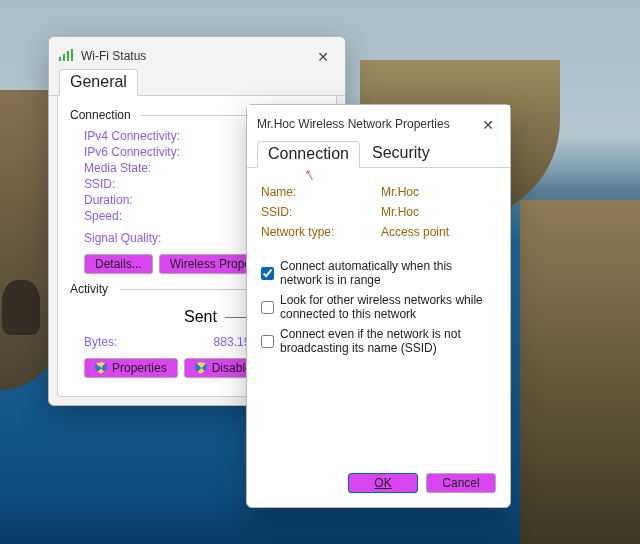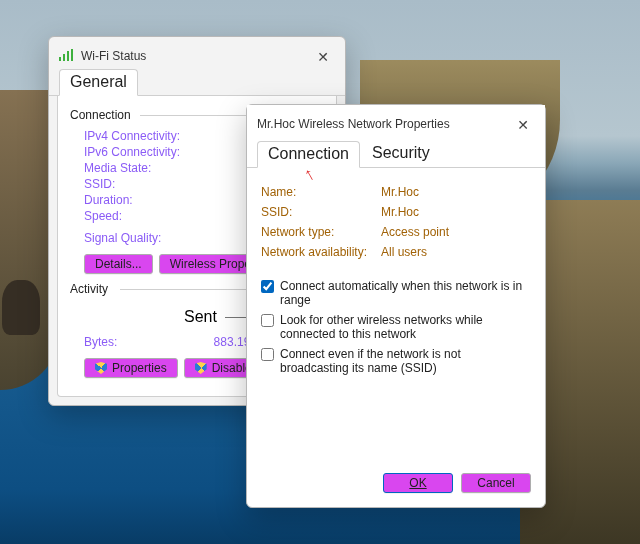--- a/index.html
+++ b/index.html
@@ -51,21 +51,21 @@
   }
   .btn .shield { width:12px; height:12px; display:inline-block; border-radius:2px;
     background: conic-gradient(from 45deg, #2b7cd3 0 25%, #ffd24c 25% 50%, #2b7cd3 50% 75%, #ffd24c 75% 100%);
     clip-path: polygon(50% 0, 100% 15%, 100% 60%, 50% 100%, 0 60%, 0 15%);
   }
 
   
   .prop-body { background:#fff; padding:0 14px 12px; }
   .prop-kv { display:flex; font-size:12px; padding:3px 0; color:#a16207; }
   .prop-kv .k { width:120px; }
-  .chk { display:flex; align-items:flex-start; gap:6px; font-size:12px; color:#222; padding:3px 0; }
+  .chk { display:flex; align-items:center; gap:6px; font-size:12px; color:#222; padding:3px 0; }
   .chk input { margin:1px 0 0 0; accent-color:#0067c0; }
   .footer { display:flex; justify-content:flex-end; gap:8px; padding:10px 14px 14px; }
   .footer .btn { min-width:70px; justify-content:center; }
 
   .arrow { position:absolute; color:#e03030; font-size:18px; transform:rotate(-30deg); pointer-events:none; }
 
   
   .activity-row { display:flex; align-items:center; padding:4px 0 6px 14px; font-size:16px; gap:8px; }
   .activity-row .line { flex:0 0 28px; height:1px; background:#777; }
   .monitors { width:28px; height:22px; position:relative; }
@@ -158,21 +158,21 @@
         </button>
       <button class="btn">
           <span class="shield"></span>
           <span>Disable</span>
         </button>
       <button class="btn">Diagn</button>
     </div>
   </div>
 </div>
 
-<div class="win" style="left:246px; top:104px; width:300px; height:404px; background:#fff;">
+<div class="win" style="left:246px; top:104px; width:265px; height:404px; background:#fff;">
   <div class="titlebar" style="background:#fff;">
     <span class="title">Mr.Hoc Wireless Network Properties</span>
     <span class="close">✕</span>
   </div>
   <div class="tabstrip" style="background:#fff; margin-top:4px;">
     <div class="tab active">Connection</div>
     <div class="tab">Security</div>
   </div>
   <div class="prop-body" style="position:relative; padding-top:14px;">
     <span class="arrow" style="left:58px; top:-4px;">↑</span>
@@ -180,24 +180,20 @@
         <div class="k">Name:</div>
         <div>Mr.Hoc</div>
       </div>
     <div class="prop-kv">
         <div class="k">SSID:</div>
         <div>Mr.Hoc</div>
       </div>
     <div class="prop-kv">
         <div class="k">Network type:</div>
         <div>Access point</div>
-      </div>
-    <div class="prop-kv">
-        <div class="k">Network availability:</div>
-        <div>All users</div>
       </div>
     <div style="height:14px"></div>
     <label class="chk">
         <input type="checkbox" checked="" style="">
         <span>Connect automatically when this network is in range</span>
       </label>
     <label class="chk">
         <input type="checkbox" style="">
         <span>Look for other wireless networks while connected to this network</span>
       </label>

